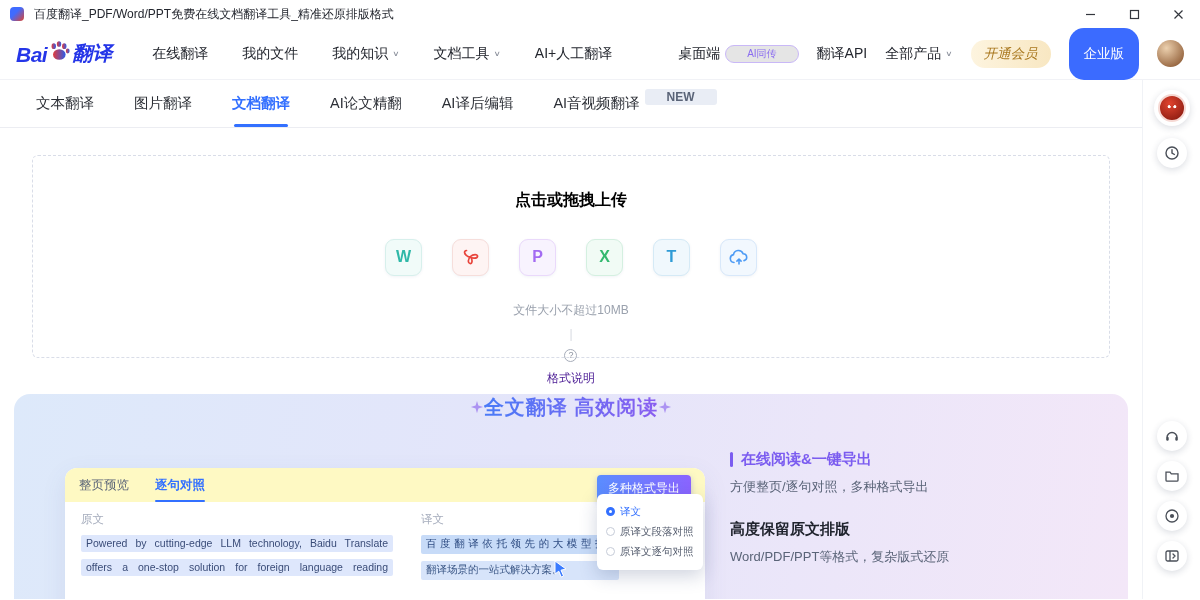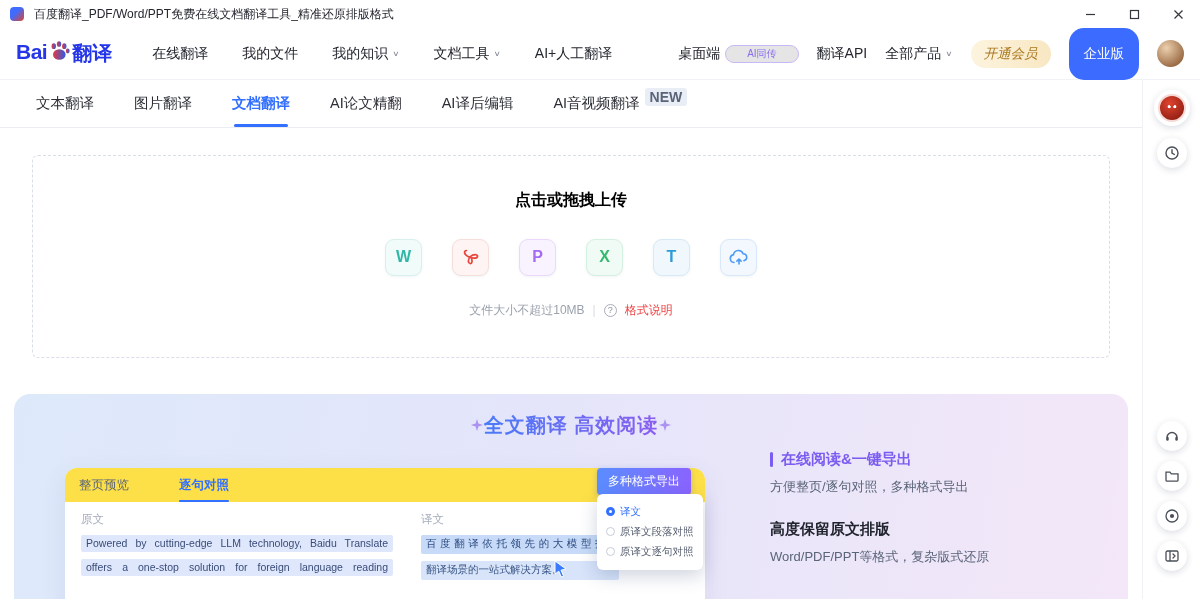--- a/index.html
+++ b/index.html
@@ -10,21 +10,21 @@
   
   .titlebar{height:28px;display:flex;align-items:center;padding:0 8px;background:#fff;position:relative;}
   .app-ico{width:14px;height:14px;border-radius:4px;background:linear-gradient(135deg,#3f6bff 40%,#e0442f);margin:0 10px 0 2px;flex:0 0 auto;}
   .title-text{font-size:12px;color:#23262e;}
   .win-controls{position:absolute;right:0;top:0;height:28px;display:flex;}
   .wc{width:44px;height:28px;display:flex;align-items:center;justify-content:center;}
   .wc svg{display:block;}
 
   
   .navbar{height:52px;display:flex;align-items:center;padding:0 16px;border-bottom:1px solid #f1f2f6;background:#fff;}
-  .logo{display:flex;align-items:flex-start;}
+  .logo{display:flex;align-items:flex-end;font-style:italic;}
   .logo-bai{font-size:21px;font-weight:800;color:#2536E8;letter-spacing:-.5px;}
   .logo svg{margin:0 1px 6px 1px;}
   .logo-suffix{font-size:20px;font-weight:800;color:#2536E8;}
   .menu{display:flex;align-items:center;margin-left:40px;}
   .menu-item{font-size:14px;color:#23262e;margin-right:34px;display:flex;align-items:center;}
   .caret{font-size:10px;color:#8b909c;margin-left:4px;transform:scaleY(.75);}
   .nav-right{margin-left:auto;display:flex;align-items:center;gap:18px;}
   .nav-plain{font-size:14px;color:#23262e;display:flex;align-items:center;}
   .ai-badge{font-size:10px;color:#8A6CF0;border:1px solid #C9B8F7;background:#e5e5e5;border-radius:9px;padding:1px 21px;margin-left:5px;}
   .vip{font-size:13.5px;color:#A9781F;background:linear-gradient(90deg,#FDF4DF,#F8E7C2);border-radius:14px;padding:5px 13px;font-style:italic;}
@@ -33,47 +33,47 @@
 
   
   .content{display:flex;height:519px;position:relative;}
   .main{flex:1;border-right:1px solid #f0f2f6;display:flex;flex-direction:column;min-width:0;}
 
   
   .tabsrow{height:48px;display:flex;align-items:stretch;padding-left:36px;border-bottom:1px solid #ecedf2;background:#fff;}
   .tab{display:flex;align-items:center;margin-right:40px;font-size:14.5px;color:#2c2f36;position:relative;}
   .tab.active{color:#3370FF;font-weight:700;}
   .tab.active::after{content:"";position:absolute;left:2px;right:2px;bottom:0;height:3px;border-radius:2px;background:#3370FF;}
-  .new-badge{font-size:14px;color:#5A6478;background:#E9EDF5;border-radius:3px;padding:1px 5px;margin-left:5px;transform:translateY(-6px);display:inline-block;font-weight:700;}
+  .new-badge{font-size:12px;color:#5A6478;background:#E9EDF5;border-radius:3px;padding:1px 22px;margin-left:5px;transform:translateY(-6px);display:inline-block;font-weight:700;}
 
   
   .upload-wrap{background:#fff;}
   .upload-card{margin:27px 32px 36px;height:203px;border:1px dashed #d9dde8;border-radius:6px;background:#fff;display:flex;flex-direction:column;align-items:center;padding-top:34px;}
   .up-title{font-size:16px;font-weight:700;color:#000000;}
   .type-row{display:flex;gap:30px;margin-top:28px;align-items:center;}
   .ft{width:37px;height:37px;border-radius:9px;display:flex;align-items:center;justify-content:center;font-weight:800;font-size:16px;border:1px solid #e8ebf2;box-shadow:0 1px 3px rgba(60,80,130,.07);}
   .ft-word{color:#2FB8A8;background:#F1FBF9;border-color:#d7f0ec;}
   .ft-pdf{background:#FEF4F3;border-color:#f6dedb;}
   .ft-ppt{color:#A36BF2;background:#F8F3FE;border-color:#ead9fb;}
   .ft-excel{color:#34B96F;background:#F1FBF5;border-color:#d4f0e0;}
   .ft-txt{color:#2F9BD6;background:#F0F8FD;border-color:#d5eaf6;}
   .ft-cloud{background:#F2F8FE;border-color:#d8e8fa;}
-  .hint-row{display:flex;align-items:center;margin-top:26px;font-size:12px;color:#9aa1ad;gap:8px;}
+  .hint-row{display:flex;align-items:center;margin-top:26px;font-size:12px;color:#9aa1ad;gap:8px;flex-direction:column;}
   .hint-row .sep{color:#d8dbe2;}
   .help-ic{width:13px;height:13px;border-radius:50%;border:1px solid #a7adba;color:#8b919e;font-size:9px;display:flex;align-items:center;justify-content:center;line-height:1;}
-  .fmt{color:#ef4444;}
+  .fmt{color:#4c1d95;}
 
   
   .feature{margin:0 14px;height:206px;border-radius:16px 16px 0 0;position:relative;overflow:hidden;
     background:linear-gradient(100deg,#dde9fa 0%,#e4e5fa 45%,#f3e7f8 100%);}
-  .f-title-row{display:flex;align-items:center;justify-content:center;gap:0;padding-top:18px;}
+  .f-title-row{display:flex;align-items:center;justify-content:center;gap:0;}
   .f-title{font-size:20px;font-weight:800;background:linear-gradient(90deg,#4a7bf7,#8a5ef0);-webkit-background-clip:text;background-clip:text;color:transparent;letter-spacing:1px;}
 
   .preview-card{position:absolute;left:51px;top:74px;width:640px;height:200px;background:#fff;border-radius:12px;box-shadow:0 8px 24px rgba(80,95,150,.10);}
-  .pc-head{height:34px;display:flex;align-items:flex-start;padding:0 14px;background:#fde047;border-radius:12px 12px 0 0;position:relative;gap:24px;}
+  .pc-head{height:34px;display:flex;align-items:flex-end;padding:0 14px;background:#fef9c3;border-radius:12px 12px 0 0;position:relative;}
   .pc-tab{font-size:12.5px;color:#5a6478;margin-right:26px;line-height:34px;height:34px;position:relative;cursor:pointer;}
   .pc-tab.active{color:#3370FF;font-weight:700;}
   .pc-tab.active::after{content:"";position:absolute;left:0;right:0;bottom:0;height:2px;background:#3370FF;border-radius:1px;}
   .export-btn{margin-left:auto;font-size:12px;color:#fff;background:linear-gradient(90deg,#5A8DFF,#8A64FF);border-radius:4px;padding:5px 11px;box-shadow:0 2px 6px rgba(90,110,220,.35);}
   .pc-body{display:flex;gap:28px;padding:10px 16px 0;}
   .col{min-width:0;}
   .col.src{width:312px;flex:0 0 auto;}
   .col.tgt{flex:1;}
   .col-label{font-size:11.5px;color:#a6adbd;margin-bottom:8px;}
   .hl{font-size:10.5px;padding:2.5px 5px;margin-bottom:7px;border-radius:2px;white-space:nowrap;overflow:hidden;}
@@ -82,21 +82,21 @@
   .hl.t1{background:#C7DBF8;color:#2E4C82;}
   .hl.t2{background:#D7E4FA;color:#3A5685;}
 
   .dropdown{position:absolute;right:2px;top:26px;width:106px;background:#fff;border-radius:6px;box-shadow:0 6px 18px rgba(40,60,110,.22);padding:8px 9px;z-index:5;}
   .opt{display:flex;align-items:center;gap:5px;font-size:10.5px;color:#555d6e;padding:3px 0;cursor:pointer;}
   .opt.selected{color:#3370FF;}
   .radio{width:9px;height:9px;border-radius:50%;border:1px solid #c6ccd8;flex:0 0 auto;background:#fff;}
   .radio.on{border:3px solid #3370FF;}
   .cursor-ic{position:absolute;left:488px;top:92px;z-index:6;}
 
-  .bullets{position:absolute;left:756px;top:56px;}
+  .bullets{position:absolute;left:716px;top:56px;}
   .bullet{margin-bottom:24px;}
   .b-title{display:flex;align-items:center;font-size:15px;font-weight:800;}
   .b-title.purple{color:#7B5CF0;}
   .b-title.dark{color:#20242e;}
   .bar{width:3px;height:15px;border-radius:2px;background:#7B5CF0;margin-right:8px;display:inline-block;}
   .b-desc{font-size:13px;color:#5A6478;margin-top:9px;}
 
   
   .rail{width:57px;position:relative;background:#fff;}
   .rc{position:absolute;left:50%;transform:translateX(-50%);width:30px;height:30px;border-radius:50%;background:#fff;

